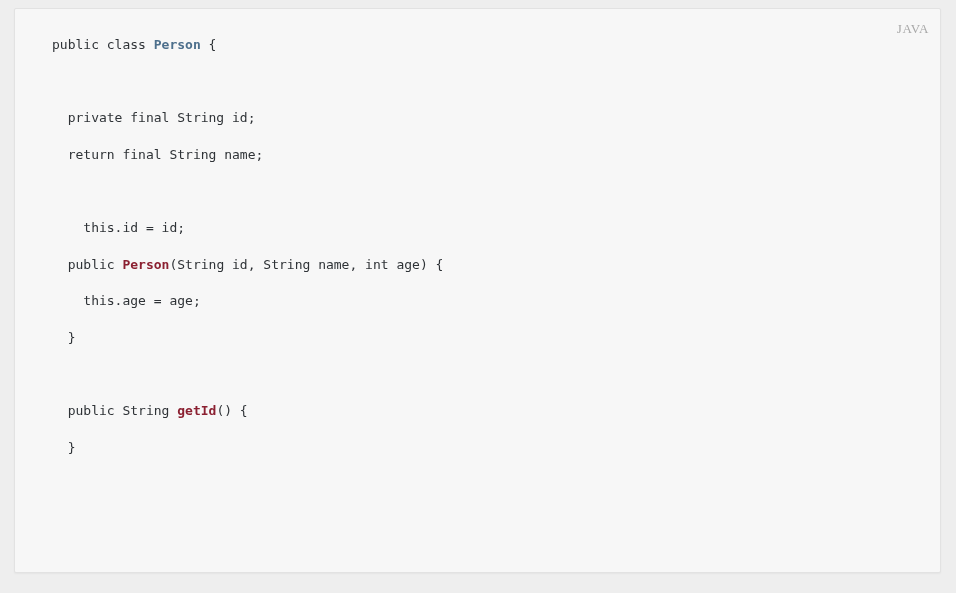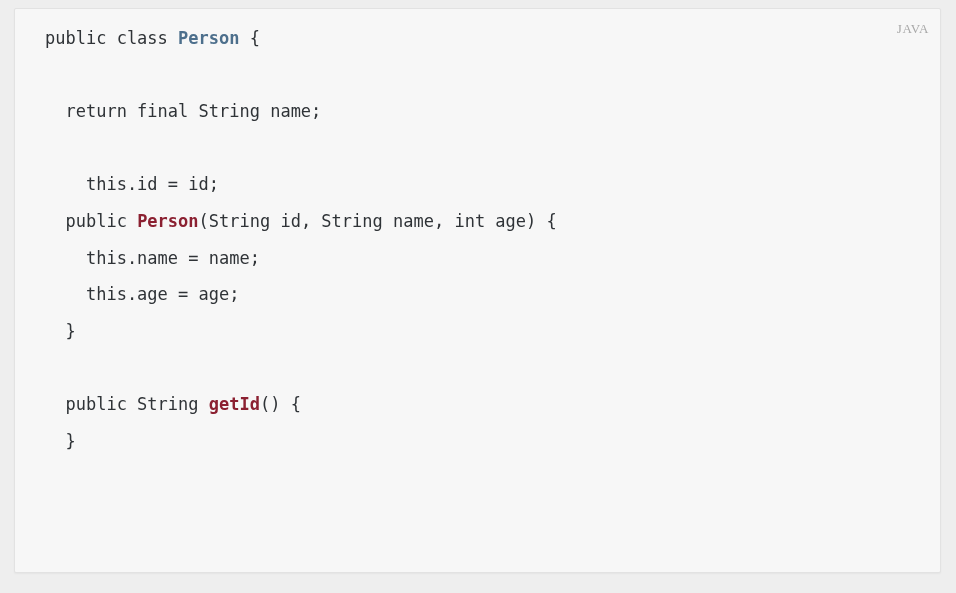--- a/index.html
+++ b/index.html
@@ -49,23 +49,23 @@
     color: #a8a8a8;
     user-select: none;
   }
 
   #code-block {
     position: absolute;
     left: 30px;
     top: 20px;
     right: 16px;
     bottom: 6px;
-    margin: 0;
+    margin: 7px;
     font-family: "DejaVu Sans Mono", "Liberation Mono", monospace;
-    font-size: 17px;
+    font-size: 13px;
     line-height: 18.3px;
     color: #2f3337;
     white-space: pre;
     overflow: hidden;
     tab-size: 2;
   }
 
   
   .tok-plain    { color: #2f3337; }
   .tok-type     { color: #4d6f8c; font-weight: bold; }   
@@ -77,25 +77,25 @@
 <body>
 
 <div id="page-surface"></div>
 
 <div id="code-card">
 
   <span id="lang-badge">JAVA</span>
 
   <pre id="code-block"><code id="code-body"><span class="code-line"><span class="tok-plain">public class </span><span class="tok-type">Person</span><span class="tok-plain"> {</span></span>
 <span class="code-line">​</span>
+<span class="code-line"><span class="tok-plain">  private final String id;</span></span>
 <span class="code-line"><span class="tok-plain">  return final String name;</span></span>
 <span class="code-line">​</span>
 <span class="code-line"><span class="tok-plain">    this.id = id;</span></span>
 <span class="code-line"><span class="tok-plain">  public </span><span class="tok-title">Person</span><span class="tok-plain">(String id, String name, int age) {</span></span>
-<span class="code-line"><span class="tok-plain">    this.name = name;</span></span>
 <span class="code-line"><span class="tok-plain">    this.age = age;</span></span>
 <span class="code-line"><span class="tok-plain">  }</span></span>
 <span class="code-line">​</span>
 <span class="code-line"><span class="tok-plain">  public String </span><span class="tok-title">getId</span><span class="tok-plain">() {</span></span>
 <span class="code-line"><span class="tok-plain">  }</span></span>
 
 
 
 
 

